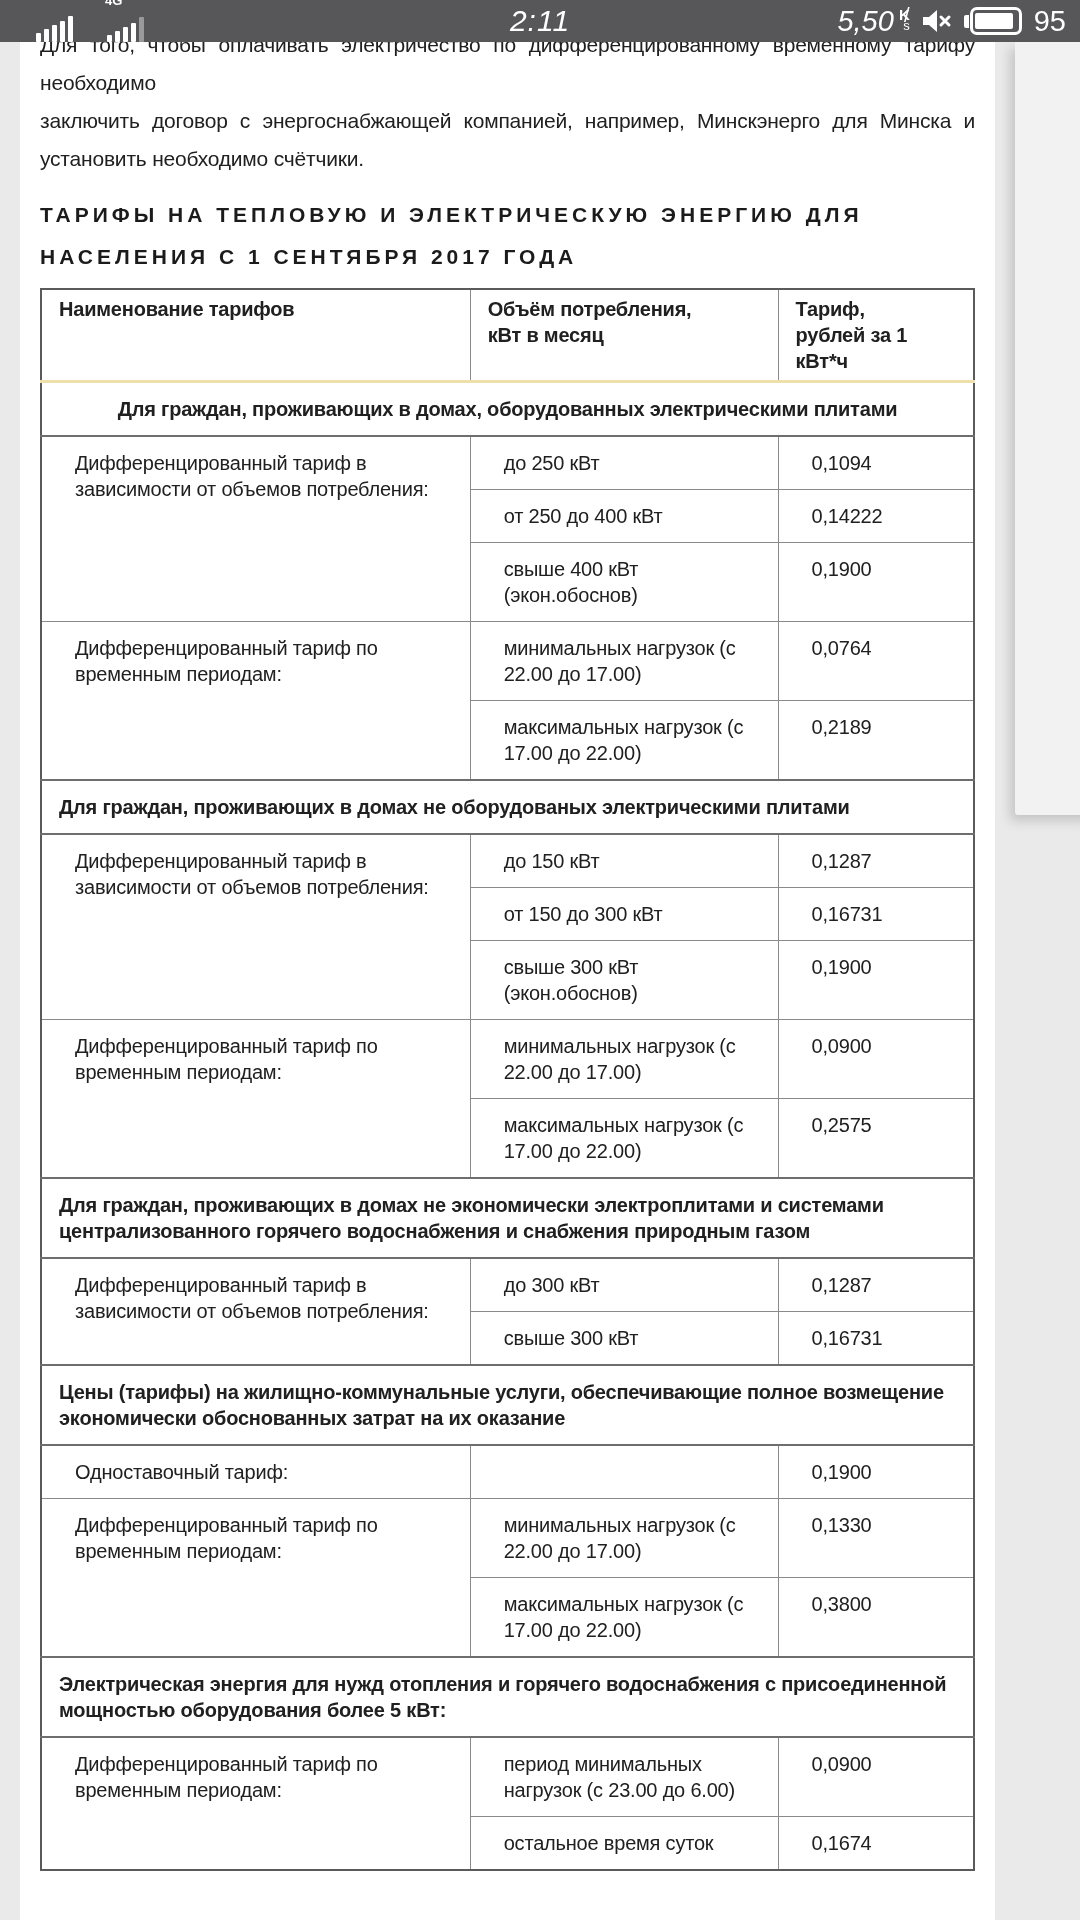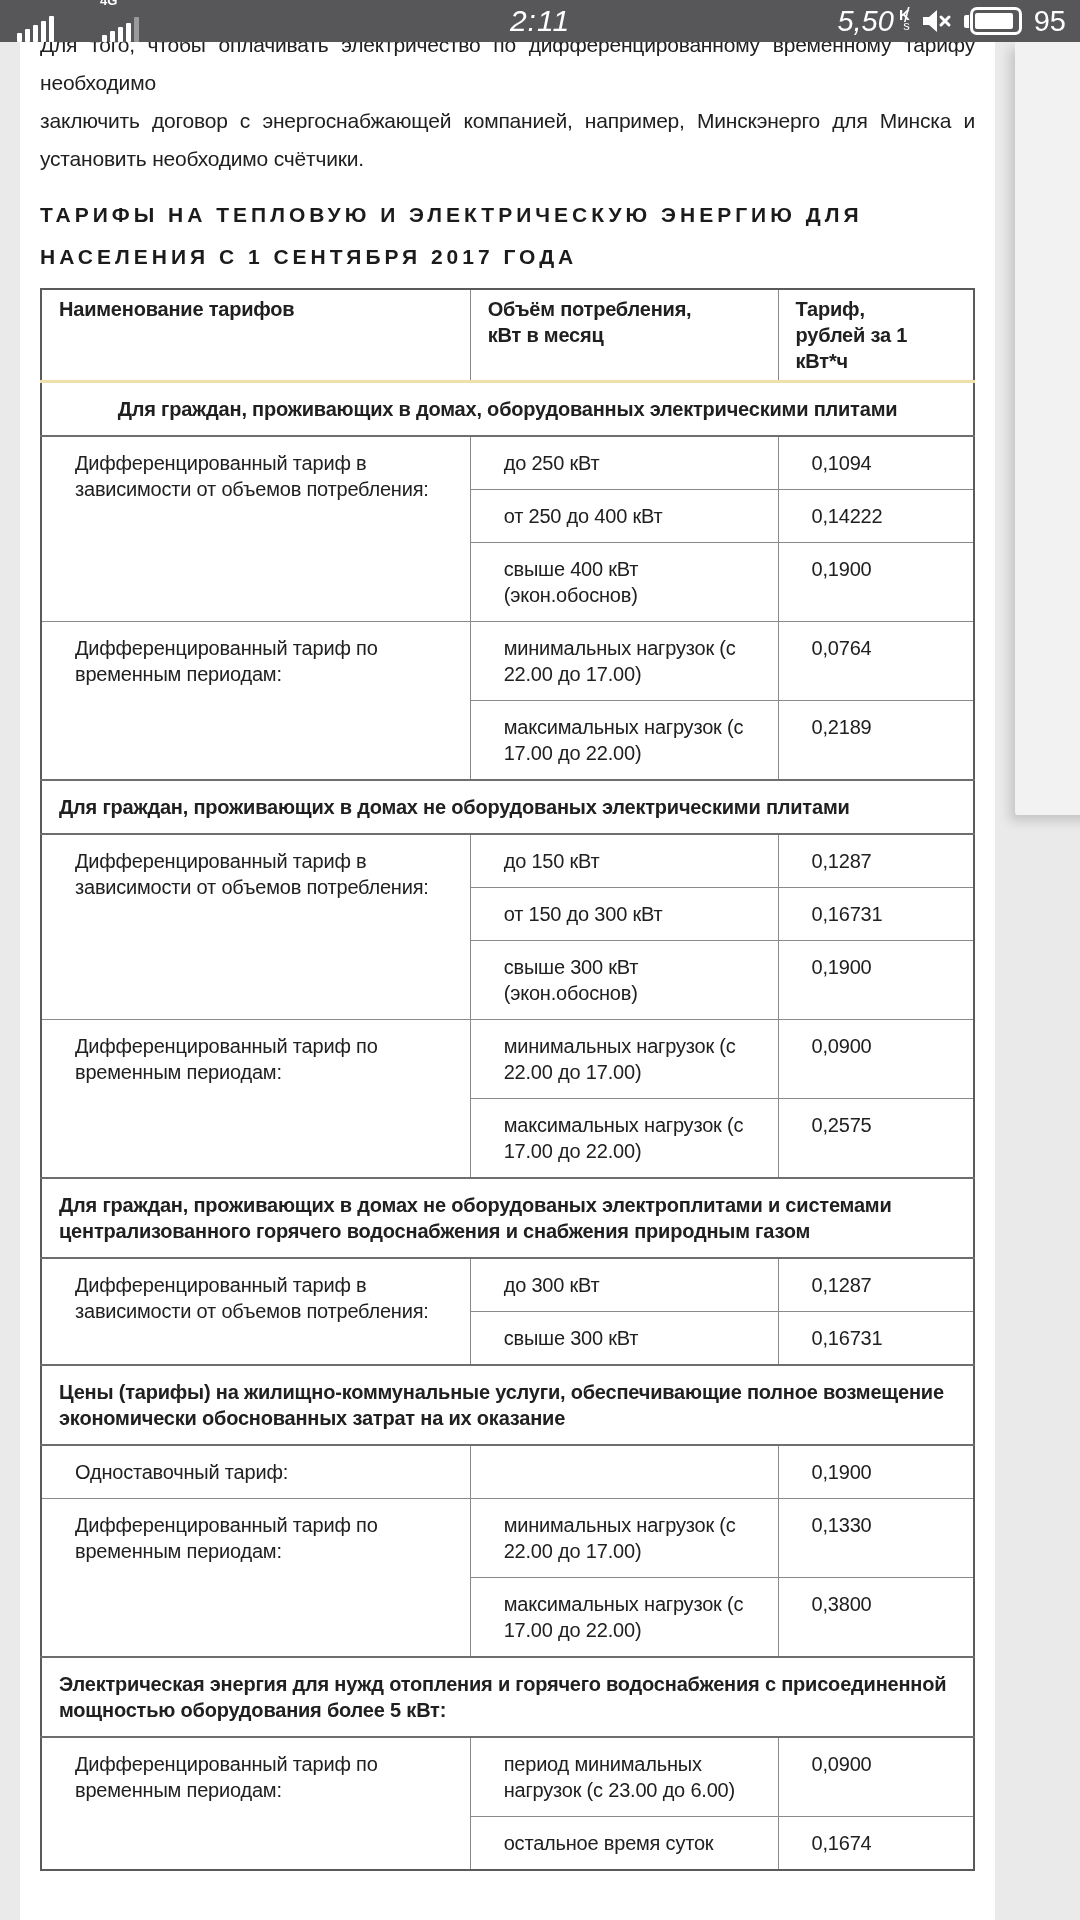--- a/index.html
+++ b/index.html
@@ -1,21 +1,21 @@
 <!DOCTYPE html>
 <html lang="ru"><head>
 <meta charset="utf-8">
 <style>
   html,body{margin:0;padding:0;}
   body{font-family:"Liberation Sans",sans-serif;background:#eaeaea;}
   .screen{position:relative;width:1080px;height:1920px;overflow:hidden;background:#eaeaea;margin:0 auto;}
 
   
   .status-bar{position:absolute;top:0;left:0;right:0;height:42px;background:#57575a;color:#fff;z-index:50;display:flex;align-items:center;}
-  .sb-left{position:absolute;left:17px;top:0;height:42px;display:flex;align-items:flex-end;gap:28px;padding-bottom:7px;justify-content:center;}
+  .sb-left{position:absolute;left:36px;top:0;height:42px;display:flex;align-items:flex-end;gap:14px;padding-bottom:7px;justify-content:center;}
   .sig{display:flex;align-items:flex-end;gap:3px;}
   .sig i{display:block;width:5px;background:#fff;border-radius:1px;}
   .sig i.dim{background:#9a9a9c;}
   .sig4g{position:relative;display:flex;align-items:flex-end;gap:3px;padding-left:2px;}
   .sig4g .lbl{position:absolute;top:-24px;left:0;font-size:13px;font-weight:bold;color:#fff;letter-spacing:0;}
   .sb-center{position:absolute;left:50%;transform:translateX(-50%);top:0;line-height:42px;font-size:30px;font-style:italic;letter-spacing:1px;}
   .sb-right{position:absolute;right:14px;top:0;height:42px;display:flex;align-items:center;gap:12px;text-align:right;}
   .speed{font-size:29px;font-style:italic;display:flex;align-items:center;}
   .kps{display:inline-flex;flex-direction:column;line-height:11px;margin-left:5px;font-style:normal;align-items:center;position:relative;top:-1px;}
   .kps .k{font-size:15px;font-weight:bold;align-self:flex-start;}
@@ -189,21 +189,21 @@
 22.00 до 17.00)</td>
             <td>0,0900</td>
           </tr>
           <tr>
             <td>максимальных нагрузок (с
 17.00 до 22.00)</td>
             <td>0,2575</td>
           </tr>
 
           <tr class="section">
-            <td colspan="3">Для граждан, проживающих в домах не оборудованых электроплитами и системами
+            <td colspan="3">Для граждан, проживающих в домах не экономически электроплитами и системами
 централизованного горячего водоснабжения и снабжения природным газом</td>
           </tr>
           <tr>
             <td rowspan="2">Дифференцированный тариф в
 зависимости от объемов потребления:</td>
             <td>до 300 кВт</td>
             <td>0,1287</td>
           </tr>
           <tr>
             <td>свыше 300 кВт</td>

